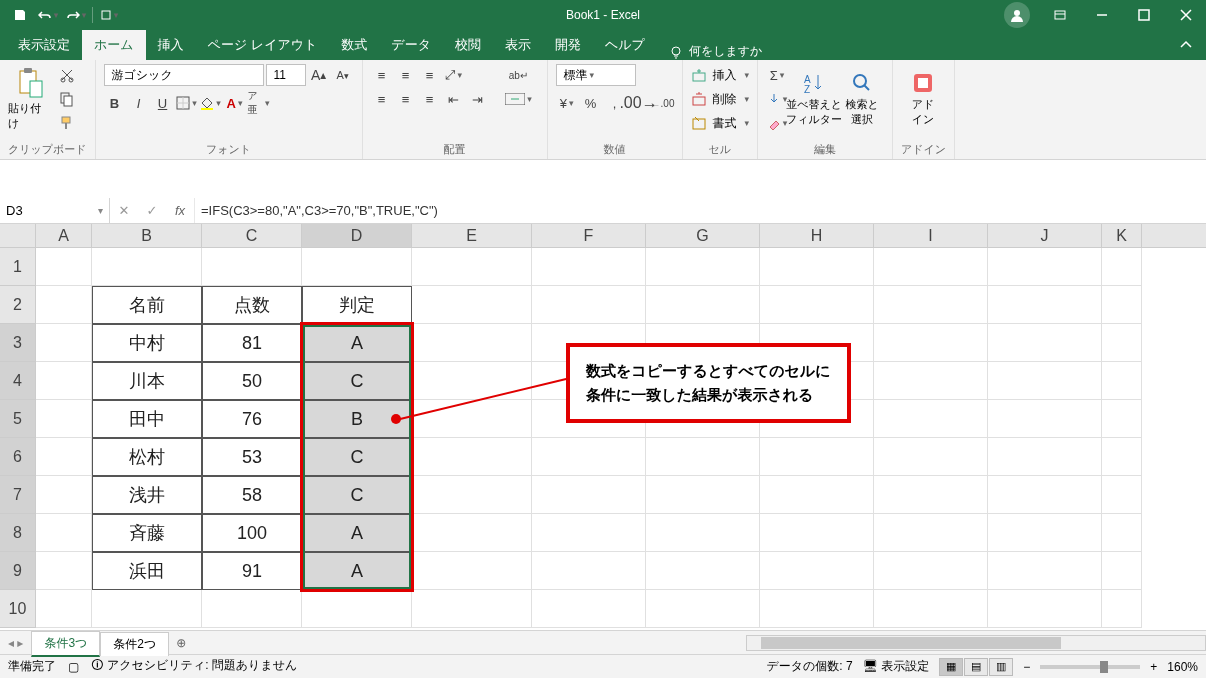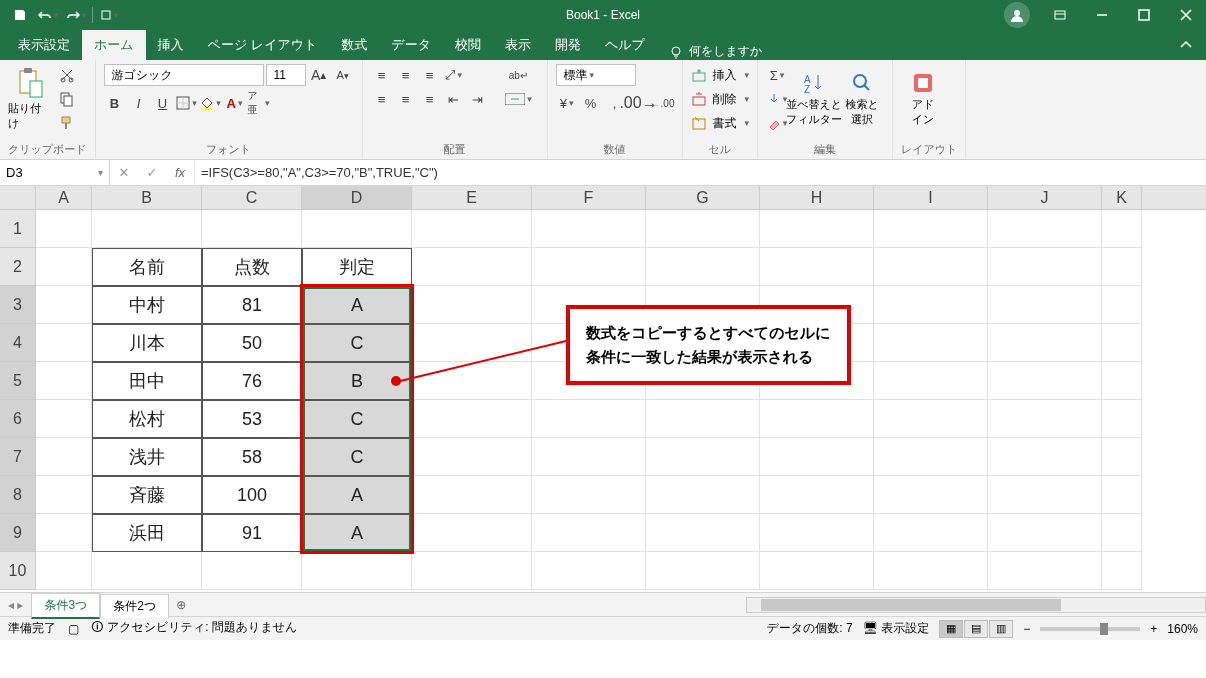--- a/index.html
+++ b/index.html
@@ -30,21 +30,21 @@
 .rgroup-label { text-align: center; font-size: 11px; color: #666; padding-top: 2px; position: relative; }
 .btn-lg { display: flex; flex-direction: column; align-items: center; justify-content: center; width: 44px; height: 70px; cursor: pointer; font-size: 11px; gap: 2px; }
 .btn-sm { width: 22px; height: 22px; display: flex; align-items: center; justify-content: center; cursor: pointer; font-size: 13px; color: #444; }
 .col { display: flex; flex-direction: column; gap: 2px; }
 .row { display: flex; align-items: center; gap: 2px; }
 .font-combo { height: 22px; border: 1px solid #c0c0c0; background: #fff; font-size: 12px; padding: 0 7px; display: flex; align-items: center; }
 .menu-item { display: flex; align-items: center; gap: 6px; font-size: 12px; height: 22px; cursor: pointer; white-space: nowrap; }
 .dd-caret::after { content: "▾"; font-size: 9px; margin-left: 2px; color: #666; }
 
 
-.formula-bar { height: 26px; border-bottom: 1px solid #d4d4d4; display: flex; align-items: stretch; background: #fff; }
+.formula-bar { height: 26px; border-bottom: 1px solid #d4d4d4; display: flex; align-items: stretch; background: #fff; margin-top: 38px; }
 .name-box { width: 110px; border-right: 1px solid #d4d4d4; display: flex; align-items: center; padding: 0 6px; font-size: 13px; position: relative; }
 .name-box::after { content: "▾"; position: absolute; right: 6px; color: #888; font-size: 10px; }
 .fn-btns { display: flex; align-items: center; border-right: 1px solid #e8e8e8; }
 .fn-btn { width: 28px; display: flex; align-items: center; justify-content: center; color: #999; font-size: 13px; cursor: pointer; }
 .fx { font-style: italic; color: #666; }
 .formula-input { flex: 1; display: flex; align-items: center; padding: 0 6px; font-size: 13px; color: #333; }
 
 
 .grid-wrap { position: relative; height: 406px; overflow: hidden; }
 .col-headers { display: flex; height: 24px; background: #e6e6e6; border-bottom: 1px solid #ccc; }
@@ -358,21 +358,21 @@
     <div class="rgroup-body">
       <div class="btn-lg">
         <svg width="24" height="24">
             <rect x="3" y="3" width="18" height="18" rx="3" fill="#e66"></rect>
             <rect x="7" y="7" width="10" height="10" fill="#fff"></rect>
           </svg>
         <span style="text-align:center;white-space:pre">アド
 イン</span>
       </div>
     </div>
-    <div class="rgroup-label">レイアウト</div>
+    <div class="rgroup-label">アドイン</div>
   </div>
 </div>
 
 <div class="formula-bar">
   <div class="name-box">D3</div>
   <div class="fn-btns">
     <div class="fn-btn">✕</div>
     <div class="fn-btn">✓</div>
     <div class="fn-btn fx">fx</div>
   </div>

